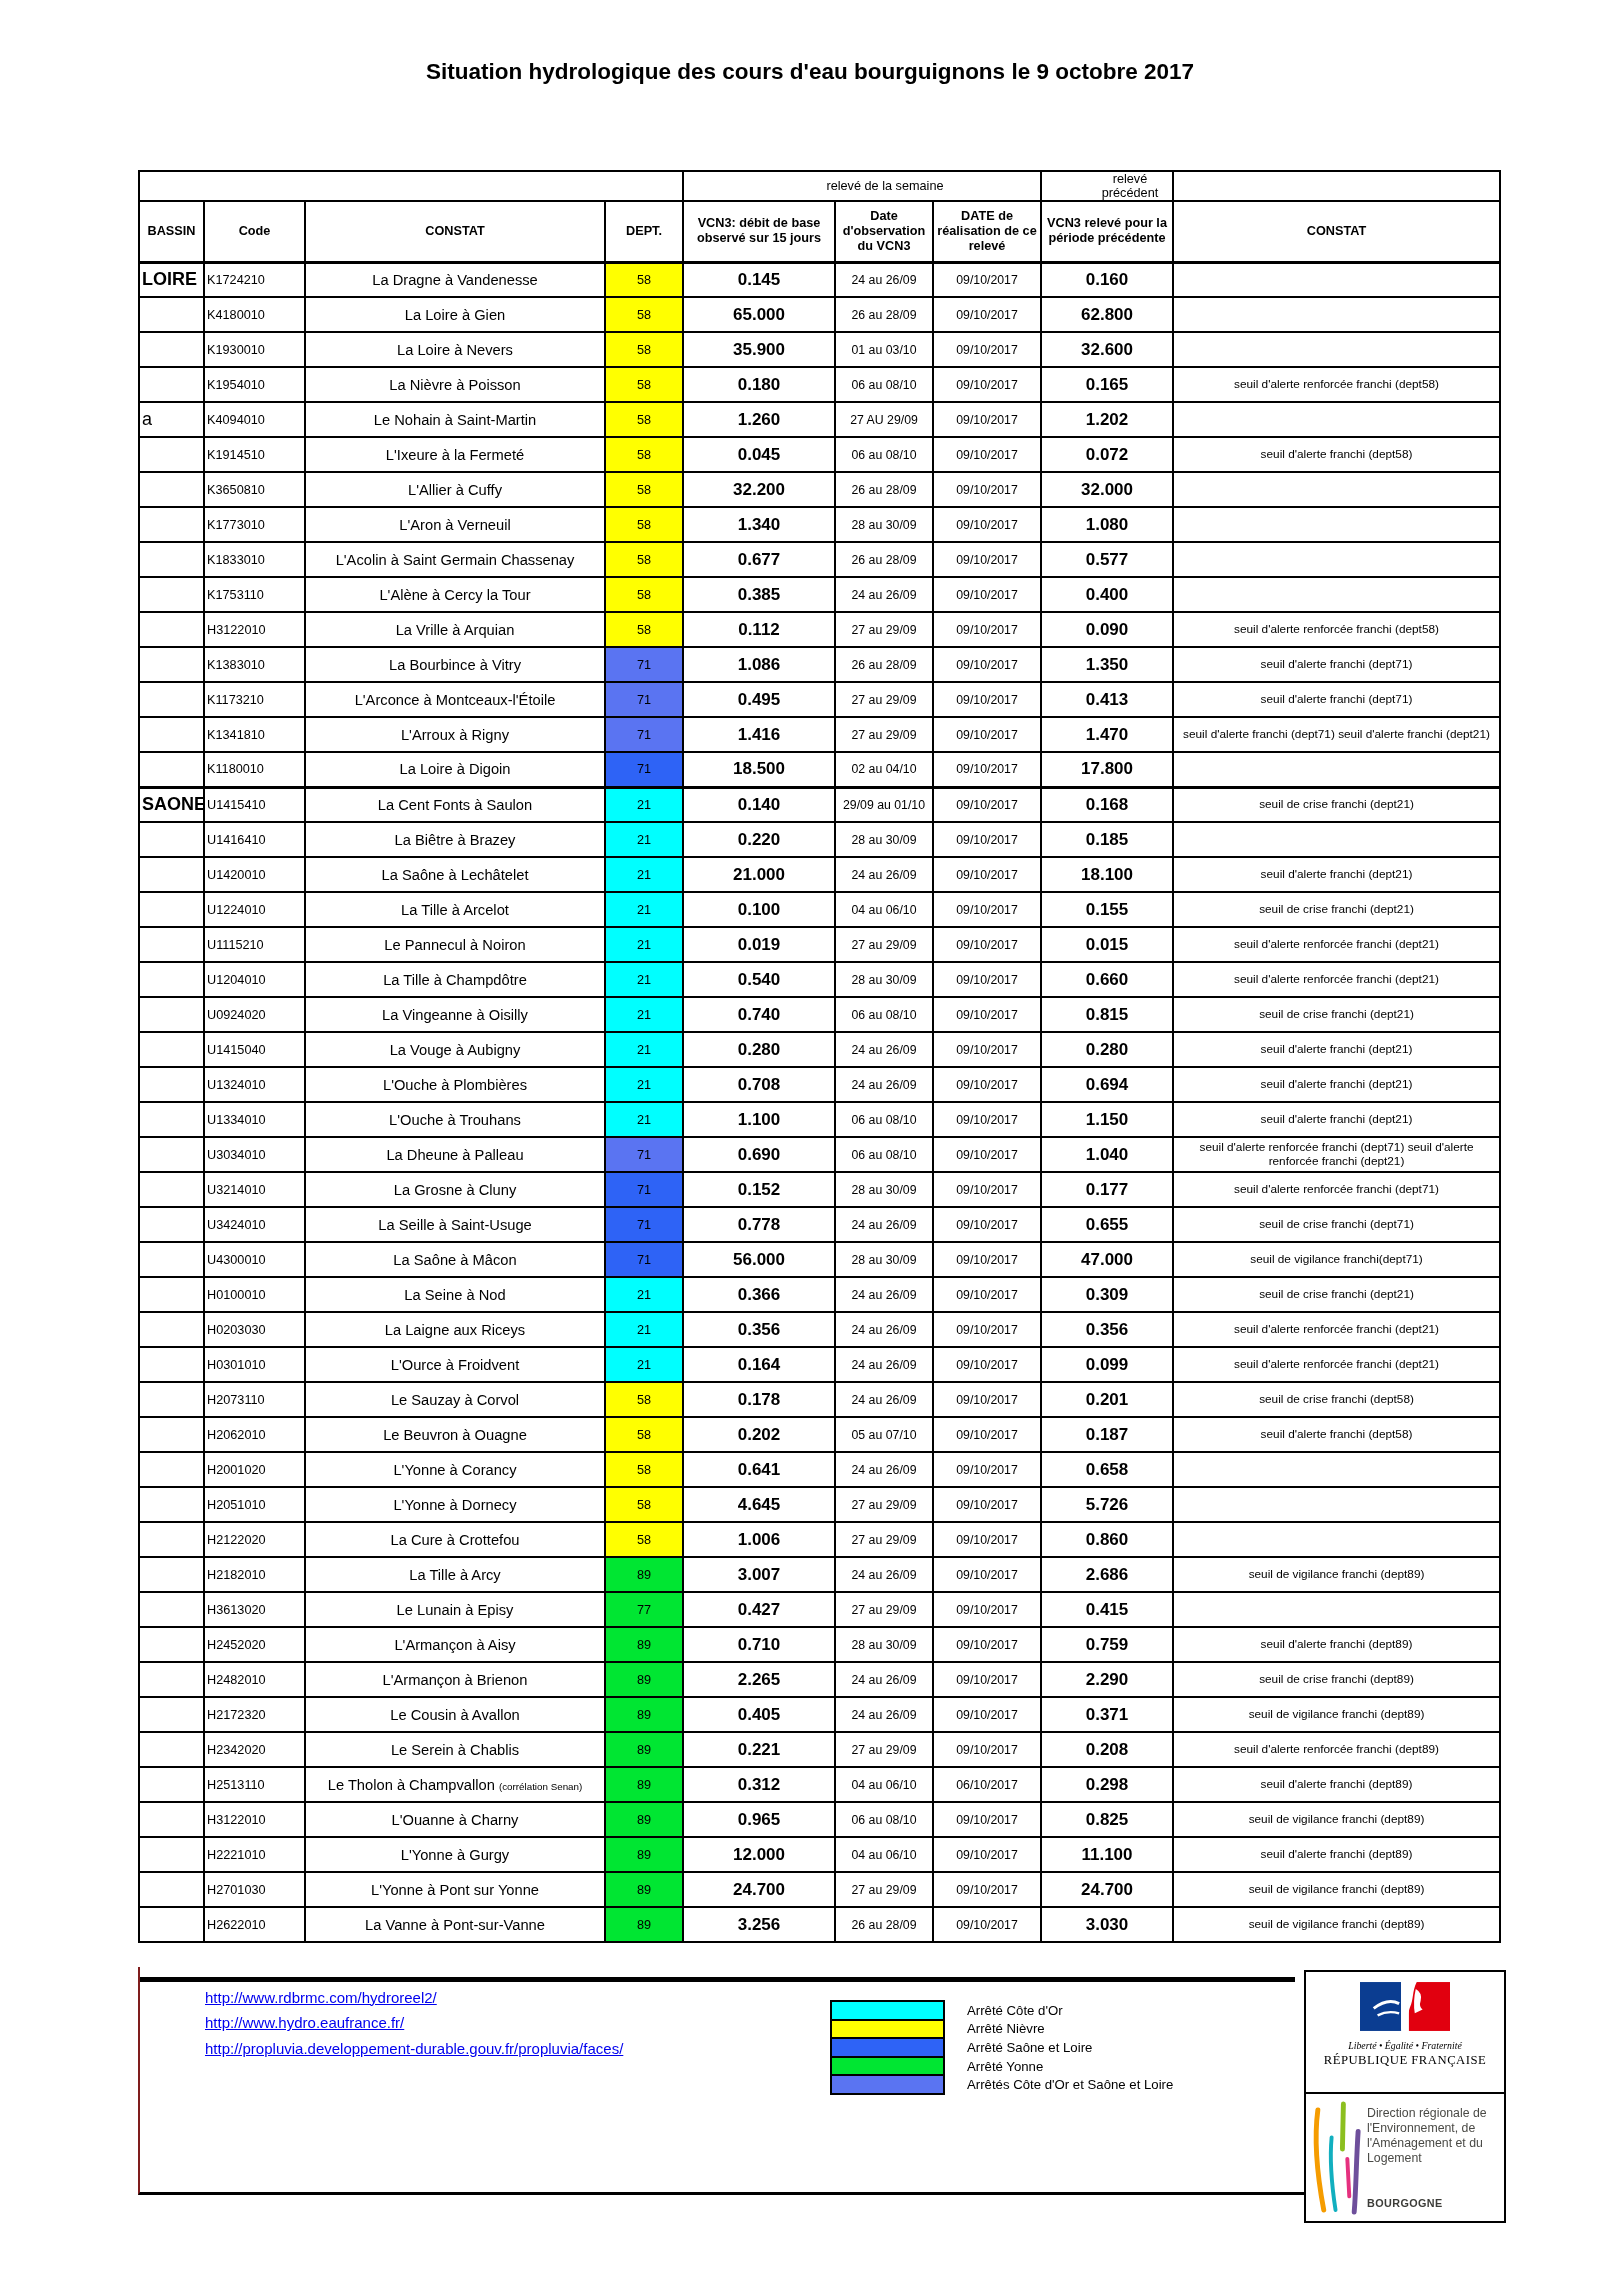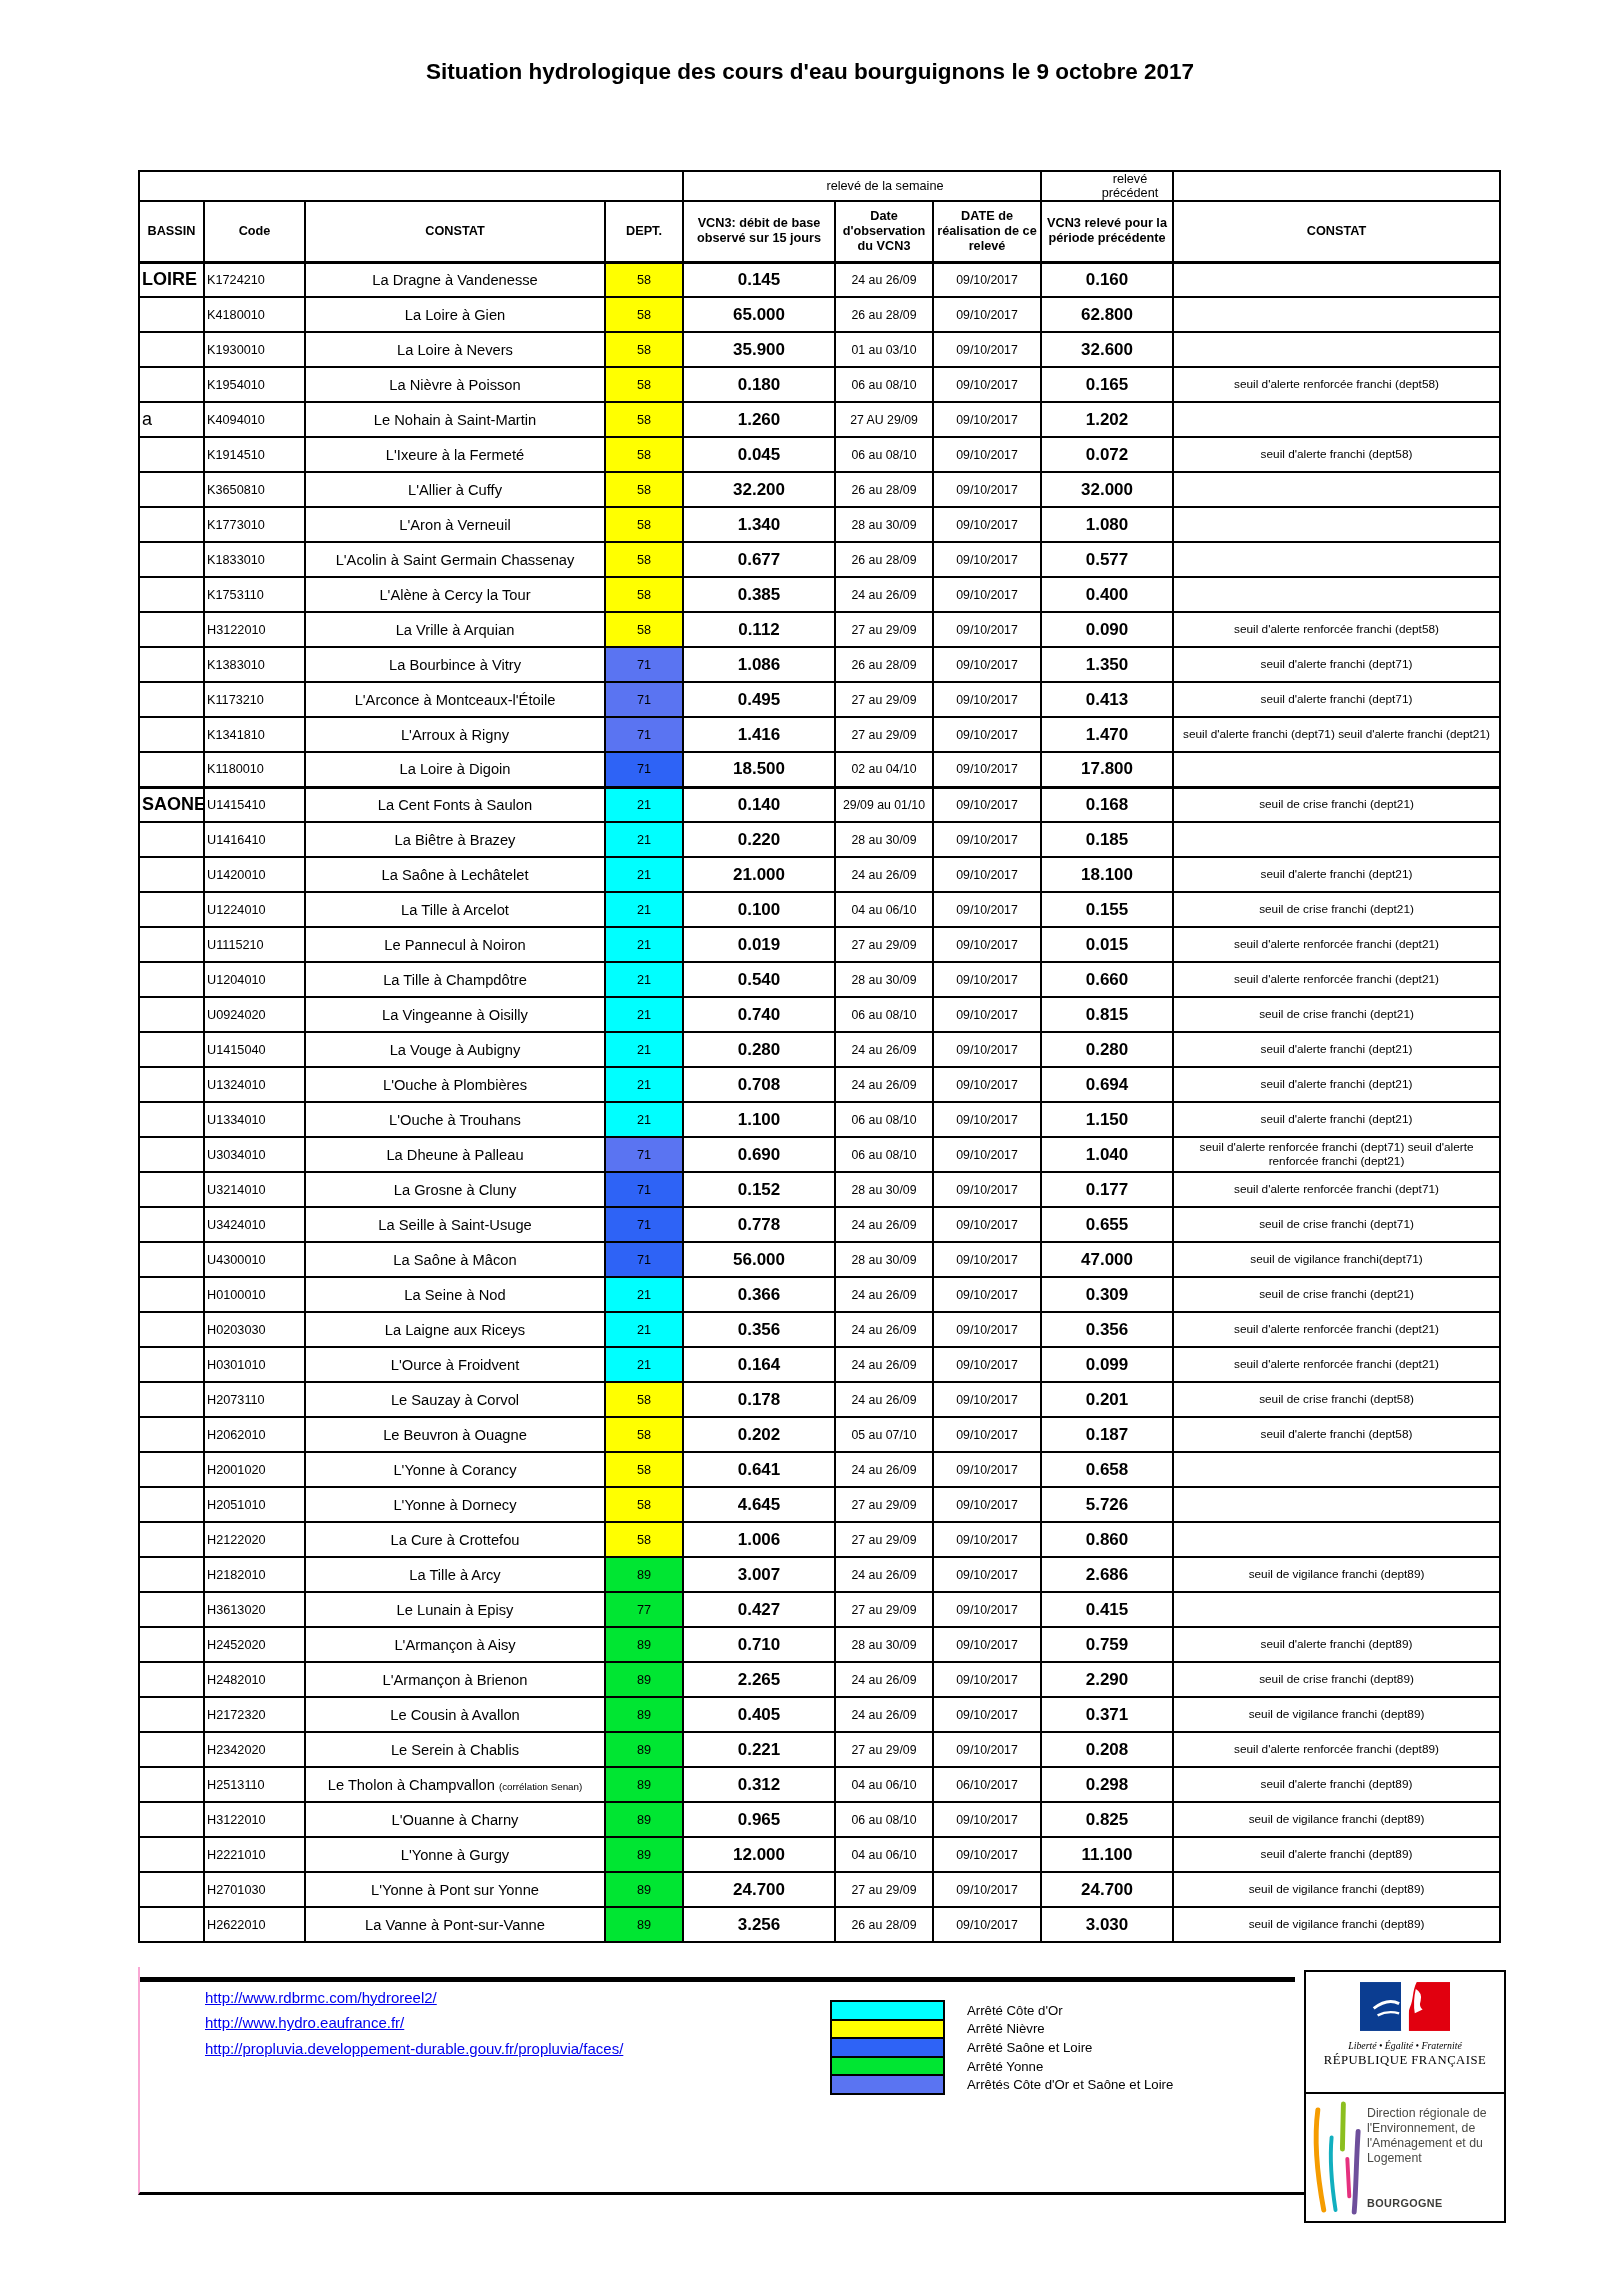--- a/index.html
+++ b/index.html
@@ -20,21 +20,21 @@
   td.c-code{font-size:12.7px;text-align:left;}
   td.c-station{font-size:14.7px;text-align:center;white-space:nowrap;}
   td.c-station .note{font-size:9.8px;}
   td.c-dept{font-size:12.7px;text-align:center;}
   td.c-vcn3,td.c-prev{font-size:17px;font-weight:bold;text-align:center;}
   td.c-obs,td.c-real{font-size:12.3px;text-align:center;}
   td.c-constat{font-size:11.8px;text-align:center;line-height:1.15;}
   tr.group-start td{border-top:3.9px solid #000;}
   
   .footer{position:absolute;left:138px;top:1967px;width:1364px;height:228px;
-          border-left:2px solid #f9a8d4;border-bottom:3.9px solid #000;box-sizing:border-box;}
+          border-left:2px solid #7f1d1d;border-bottom:3.9px solid #000;box-sizing:border-box;}
   .footer-topline{position:absolute;left:0;top:9.8px;width:1155px;height:4.9px;background:#000;}
   .links{position:absolute;left:65px;top:21.6px;display:flex;flex-direction:column;gap:8.8px;}
   .links a{color:#0000EE;text-decoration:underline;font-size:15px;}
   .legend{position:absolute;left:690px;top:33px;}
   .legend-item{display:flex;height:20.6px;}
   .legend-item + .legend-item{margin-top:-2px;}
   .legend-swatch{width:115px;border:2px solid #000;box-sizing:border-box;flex:none;}
   .legend-label{font-size:13.2px;padding-left:22px;align-self:center;white-space:nowrap;}
   .logo-box{position:absolute;left:1164px;top:2.9px;width:202px;height:253px;
             border:2px solid #000;background:#fff;box-sizing:border-box;}

